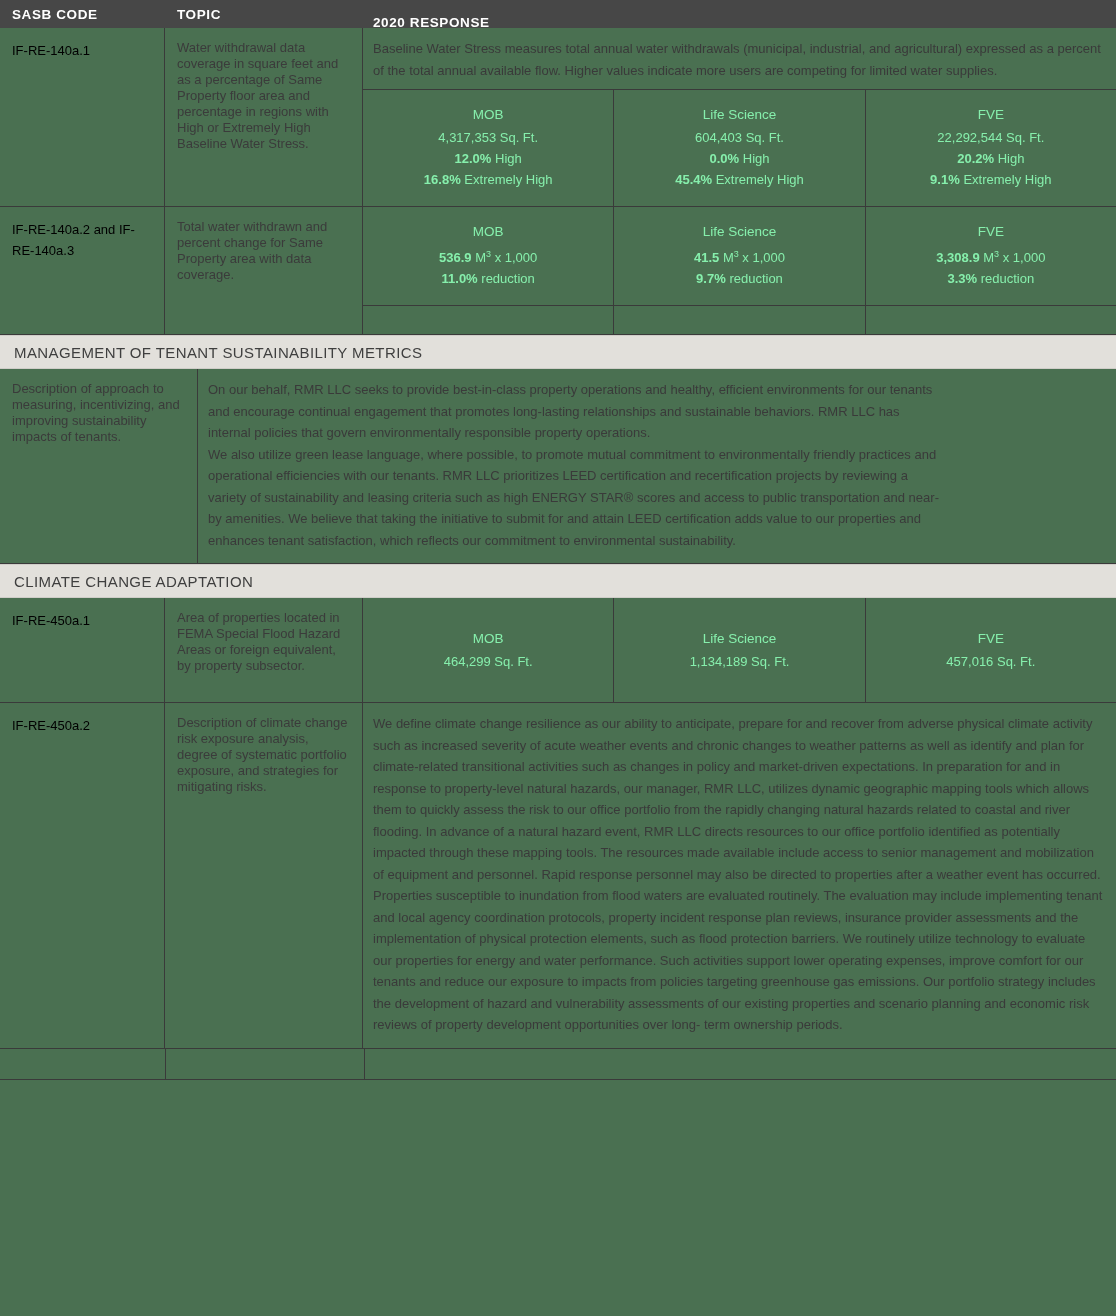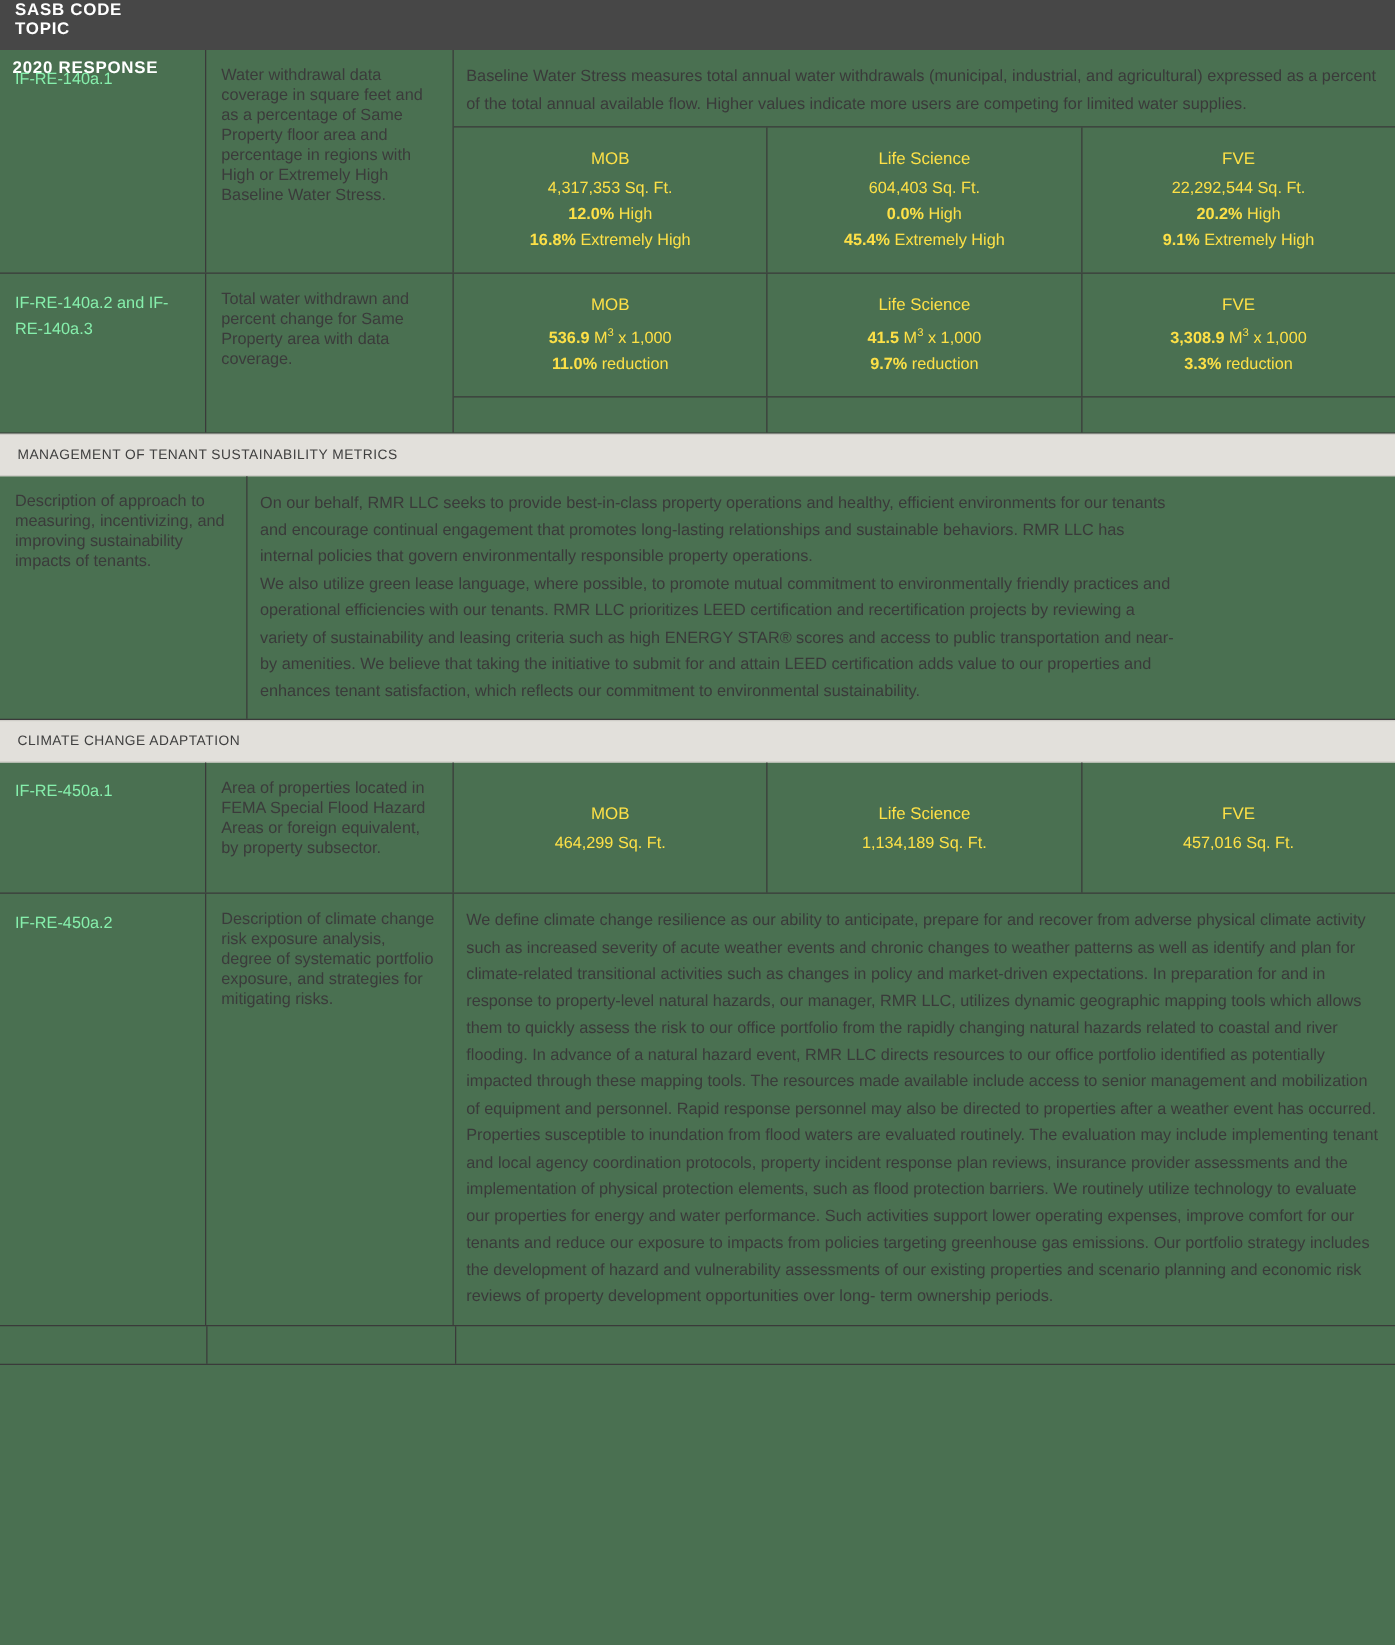--- a/index.html
+++ b/index.html
@@ -16,24 +16,23 @@
   .page {
     position: relative;
     width: 1116px;
     height: 1316px;
     background: #4a7051;
   }
 
   
   .thead {
     display: flex;
-    height: 40px;
+    height: 28px;
     background: #474747;
-    align-items: flex-start;
-    flex-direction: column;
+    align-items: center;
   }
   .thead .cell {
     color: #ffffff;
     font-size: 13.5px;
     font-weight: bold;
     letter-spacing: 0.6px;
   }
   .col-code   { width: 165px; padding-left: 12px; box-sizing: border-box; }
   .col-topic  { width: 198px; padding-left: 12px; box-sizing: border-box; }
   .col-resp   { width: 753px; padding-left: 10px; box-sizing: border-box; margin-top: 16px; }
@@ -41,21 +40,21 @@
   
   .row {
     display: flex;
     border-bottom: 1px solid #3a3a3a;
   }
   .c-code {
     width: 165px;
     box-sizing: border-box;
     padding: 12px 10px 12px 12px;
     border-right: 1px solid #3a3a3a;
-    color: #86efac;
+    color: #000000;
     font-size: 13px;
     line-height: 21px;
   }
   .c-topic {
     width: 198px;
     box-sizing: border-box;
     padding: 12px 14px 12px 12px;
     border-right: 1px solid #3a3a3a;
     color: #3b3b3b;
     font-size: 13px;
@@ -76,21 +75,21 @@
   .metrics {
     display: flex;
     border-top: 1px solid #3a3a3a;
   }
   .metrics.no-top { border-top: none; }
   .metric {
     flex: 1 1 0;
     text-align: center;
     padding: 14px 6px 16px 6px;
     box-sizing: border-box;
-    color: #fde047;
+    color: #86efac;
   }
   .metric + .metric { border-left: 1px solid #3a3a3a; }
   .metric .m-title {
     font-size: 13.5px;
     line-height: 21px;
     margin-bottom: 2px;
   }
   .metric .m-line {
     font-size: 13px;
     line-height: 21px;
@@ -112,21 +111,21 @@
     height: 34px;
     display: flex;
     align-items: center;
     padding-left: 14px;
     box-sizing: border-box;
     border-top: 1px solid #cfcdc8;
     border-bottom: 1px solid #cfcdc8;
   }
   .section-band .s-label {
     color: #3f3f3f;
-    font-size: 11px;
+    font-size: 15px;
     letter-spacing: 0.4px;
   }
 
   
   .longtext {
     padding: 10px 12px 12px 10px;
   }
   .longtext p { margin: 0; }
 
   .tail {

